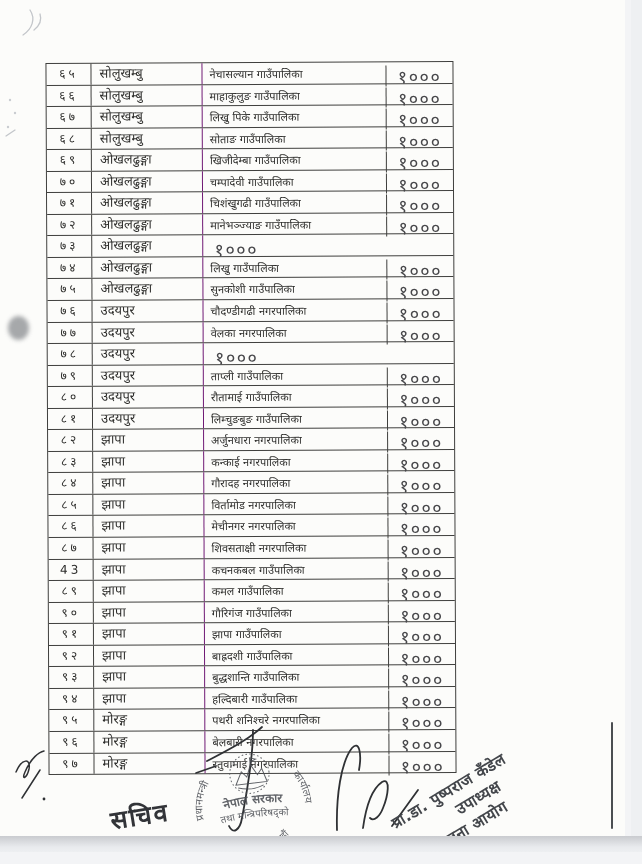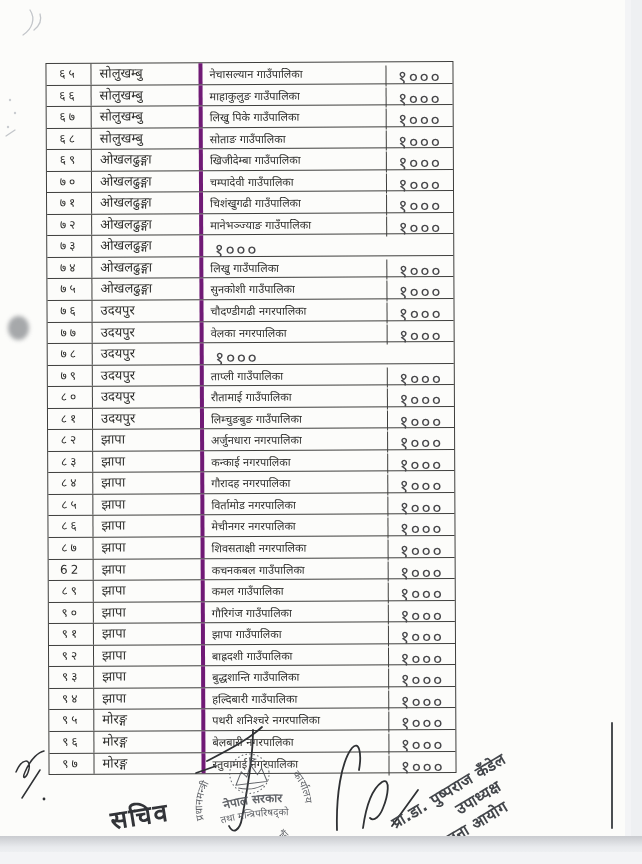--- a/index.html
+++ b/index.html
@@ -37,21 +37,21 @@
     display:flex;height:20.55px;border-bottom:1px solid #3f3f3d;
     align-items:stretch;
   }
   .t-row:last-child{border-bottom:none;}
   .cell{box-sizing:border-box;overflow:visible;white-space:nowrap;}
   .cell-sn{
     width:45px;border-right:1px solid #3f3f3d;text-align:center;
     font-size:12px;letter-spacing:3px;line-height:20px;
   }
   .cell-district{
-    width:111px;border-right:4px solid #701a75;padding-left:8px;
+    width:111px;border-right:1px solid #701a75;padding-left:8px;
     font-size:13px;line-height:19px;
   }
   .cell-muni{
     width:184px;border-right:1px solid #3f3f3d;padding-left:7px;
     font-size:11px;line-height:17px;transform:translateY(3px);
   }
   .cell-amount{
     width:66px;text-align:center;font-size:18px;letter-spacing:1.5px;
     line-height:15px;transform:translateY(7px);color:#47474a;
   }
@@ -243,21 +243,21 @@
     </div>
 
     <div class="t-row">
       <div class="cell cell-sn">८७</div>
       <div class="cell cell-district">झापा</div>
       <div class="cell cell-muni">शिवसताक्षी नगरपालिका</div>
       <div class="cell cell-amount">१०००</div>
     </div>
 
     <div class="t-row">
-      <div class="cell cell-sn">62</div>
+      <div class="cell cell-sn">43</div>
       <div class="cell cell-district">झापा</div>
       <div class="cell cell-muni">कचनकबल गाउँपालिका</div>
       <div class="cell cell-amount">१०००</div>
     </div>
 
     <div class="t-row">
       <div class="cell cell-sn">८९</div>
       <div class="cell cell-district">झापा</div>
       <div class="cell cell-muni">कमल गाउँपालिका</div>
       <div class="cell cell-amount">१०००</div>

